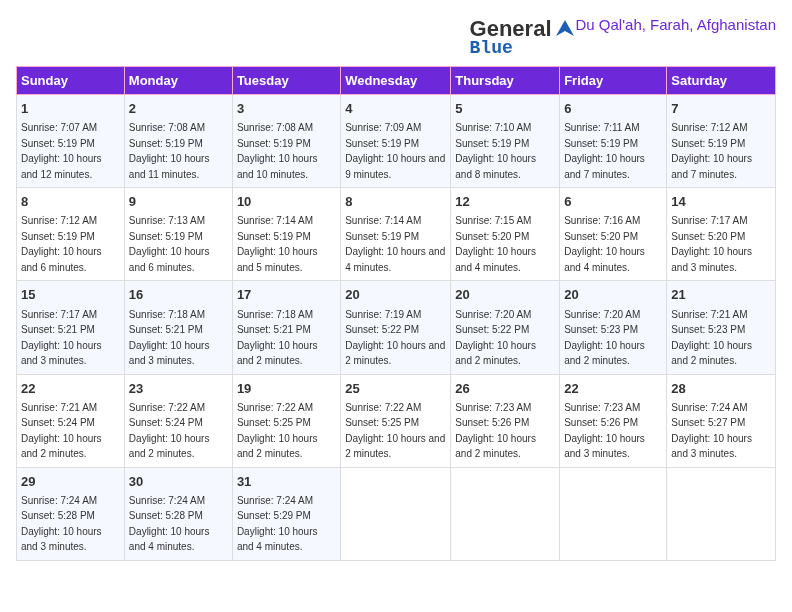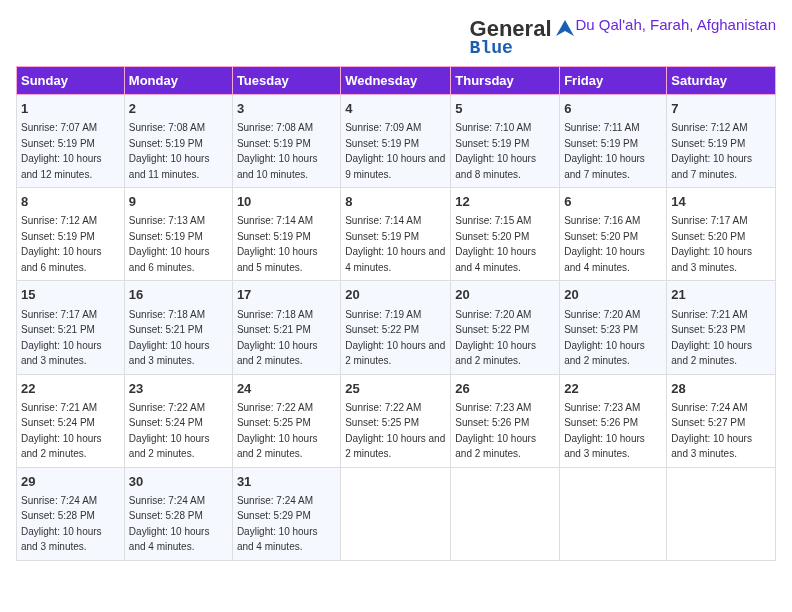--- a/index.html
+++ b/index.html
@@ -134,21 +134,21 @@
         <td><span class="day-num">16</span><span class="day-info">Sunrise: 7:18 AM<br>Sunset: 5:21 PM<br>Daylight: 10 hours and 3 minutes.</span></td>
         <td><span class="day-num">17</span><span class="day-info">Sunrise: 7:18 AM<br>Sunset: 5:21 PM<br>Daylight: 10 hours and 2 minutes.</span></td>
         <td><span class="day-num">20</span><span class="day-info">Sunrise: 7:19 AM<br>Sunset: 5:22 PM<br>Daylight: 10 hours and 2 minutes.</span></td>
         <td><span class="day-num">20</span><span class="day-info">Sunrise: 7:20 AM<br>Sunset: 5:22 PM<br>Daylight: 10 hours and 2 minutes.</span></td>
         <td><span class="day-num">20</span><span class="day-info">Sunrise: 7:20 AM<br>Sunset: 5:23 PM<br>Daylight: 10 hours and 2 minutes.</span></td>
         <td><span class="day-num">21</span><span class="day-info">Sunrise: 7:21 AM<br>Sunset: 5:23 PM<br>Daylight: 10 hours and 2 minutes.</span></td>
       </tr>
       <tr>
         <td><span class="day-num">22</span><span class="day-info">Sunrise: 7:21 AM<br>Sunset: 5:24 PM<br>Daylight: 10 hours and 2 minutes.</span></td>
         <td><span class="day-num">23</span><span class="day-info">Sunrise: 7:22 AM<br>Sunset: 5:24 PM<br>Daylight: 10 hours and 2 minutes.</span></td>
-        <td><span class="day-num">24</span><span class="day-info">Sunrise: 7:22 AM<br>Sunset: 5:25 PM<br>Daylight: 10 hours and 2 minutes.</span></td>
+        <td><span class="day-num">19</span><span class="day-info">Sunrise: 7:22 AM<br>Sunset: 5:25 PM<br>Daylight: 10 hours and 2 minutes.</span></td>
         <td><span class="day-num">25</span><span class="day-info">Sunrise: 7:22 AM<br>Sunset: 5:25 PM<br>Daylight: 10 hours and 2 minutes.</span></td>
         <td><span class="day-num">26</span><span class="day-info">Sunrise: 7:23 AM<br>Sunset: 5:26 PM<br>Daylight: 10 hours and 2 minutes.</span></td>
         <td><span class="day-num">22</span><span class="day-info">Sunrise: 7:23 AM<br>Sunset: 5:26 PM<br>Daylight: 10 hours and 3 minutes.</span></td>
         <td><span class="day-num">28</span><span class="day-info">Sunrise: 7:24 AM<br>Sunset: 5:27 PM<br>Daylight: 10 hours and 3 minutes.</span></td>
       </tr>
       <tr>
         <td><span class="day-num">29</span><span class="day-info">Sunrise: 7:24 AM<br>Sunset: 5:28 PM<br>Daylight: 10 hours and 3 minutes.</span></td>
         <td><span class="day-num">30</span><span class="day-info">Sunrise: 7:24 AM<br>Sunset: 5:28 PM<br>Daylight: 10 hours and 4 minutes.</span></td>
         <td><span class="day-num">31</span><span class="day-info">Sunrise: 7:24 AM<br>Sunset: 5:29 PM<br>Daylight: 10 hours and 4 minutes.</span></td>
         <td class="empty-cell"></td>

